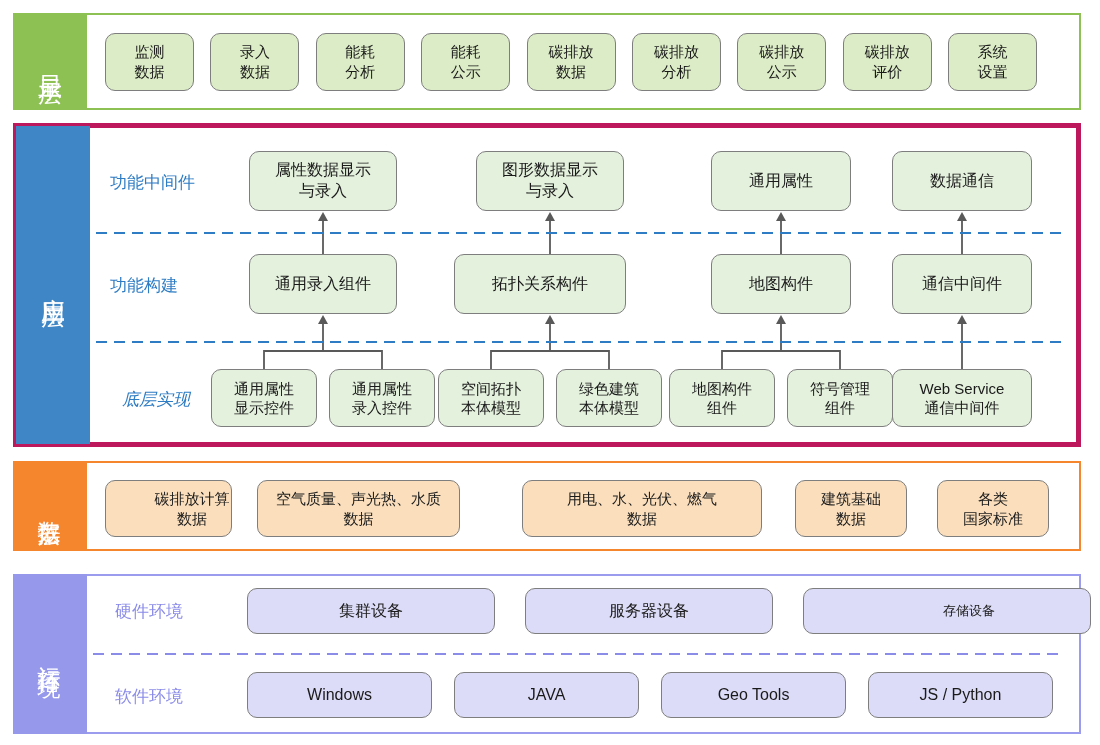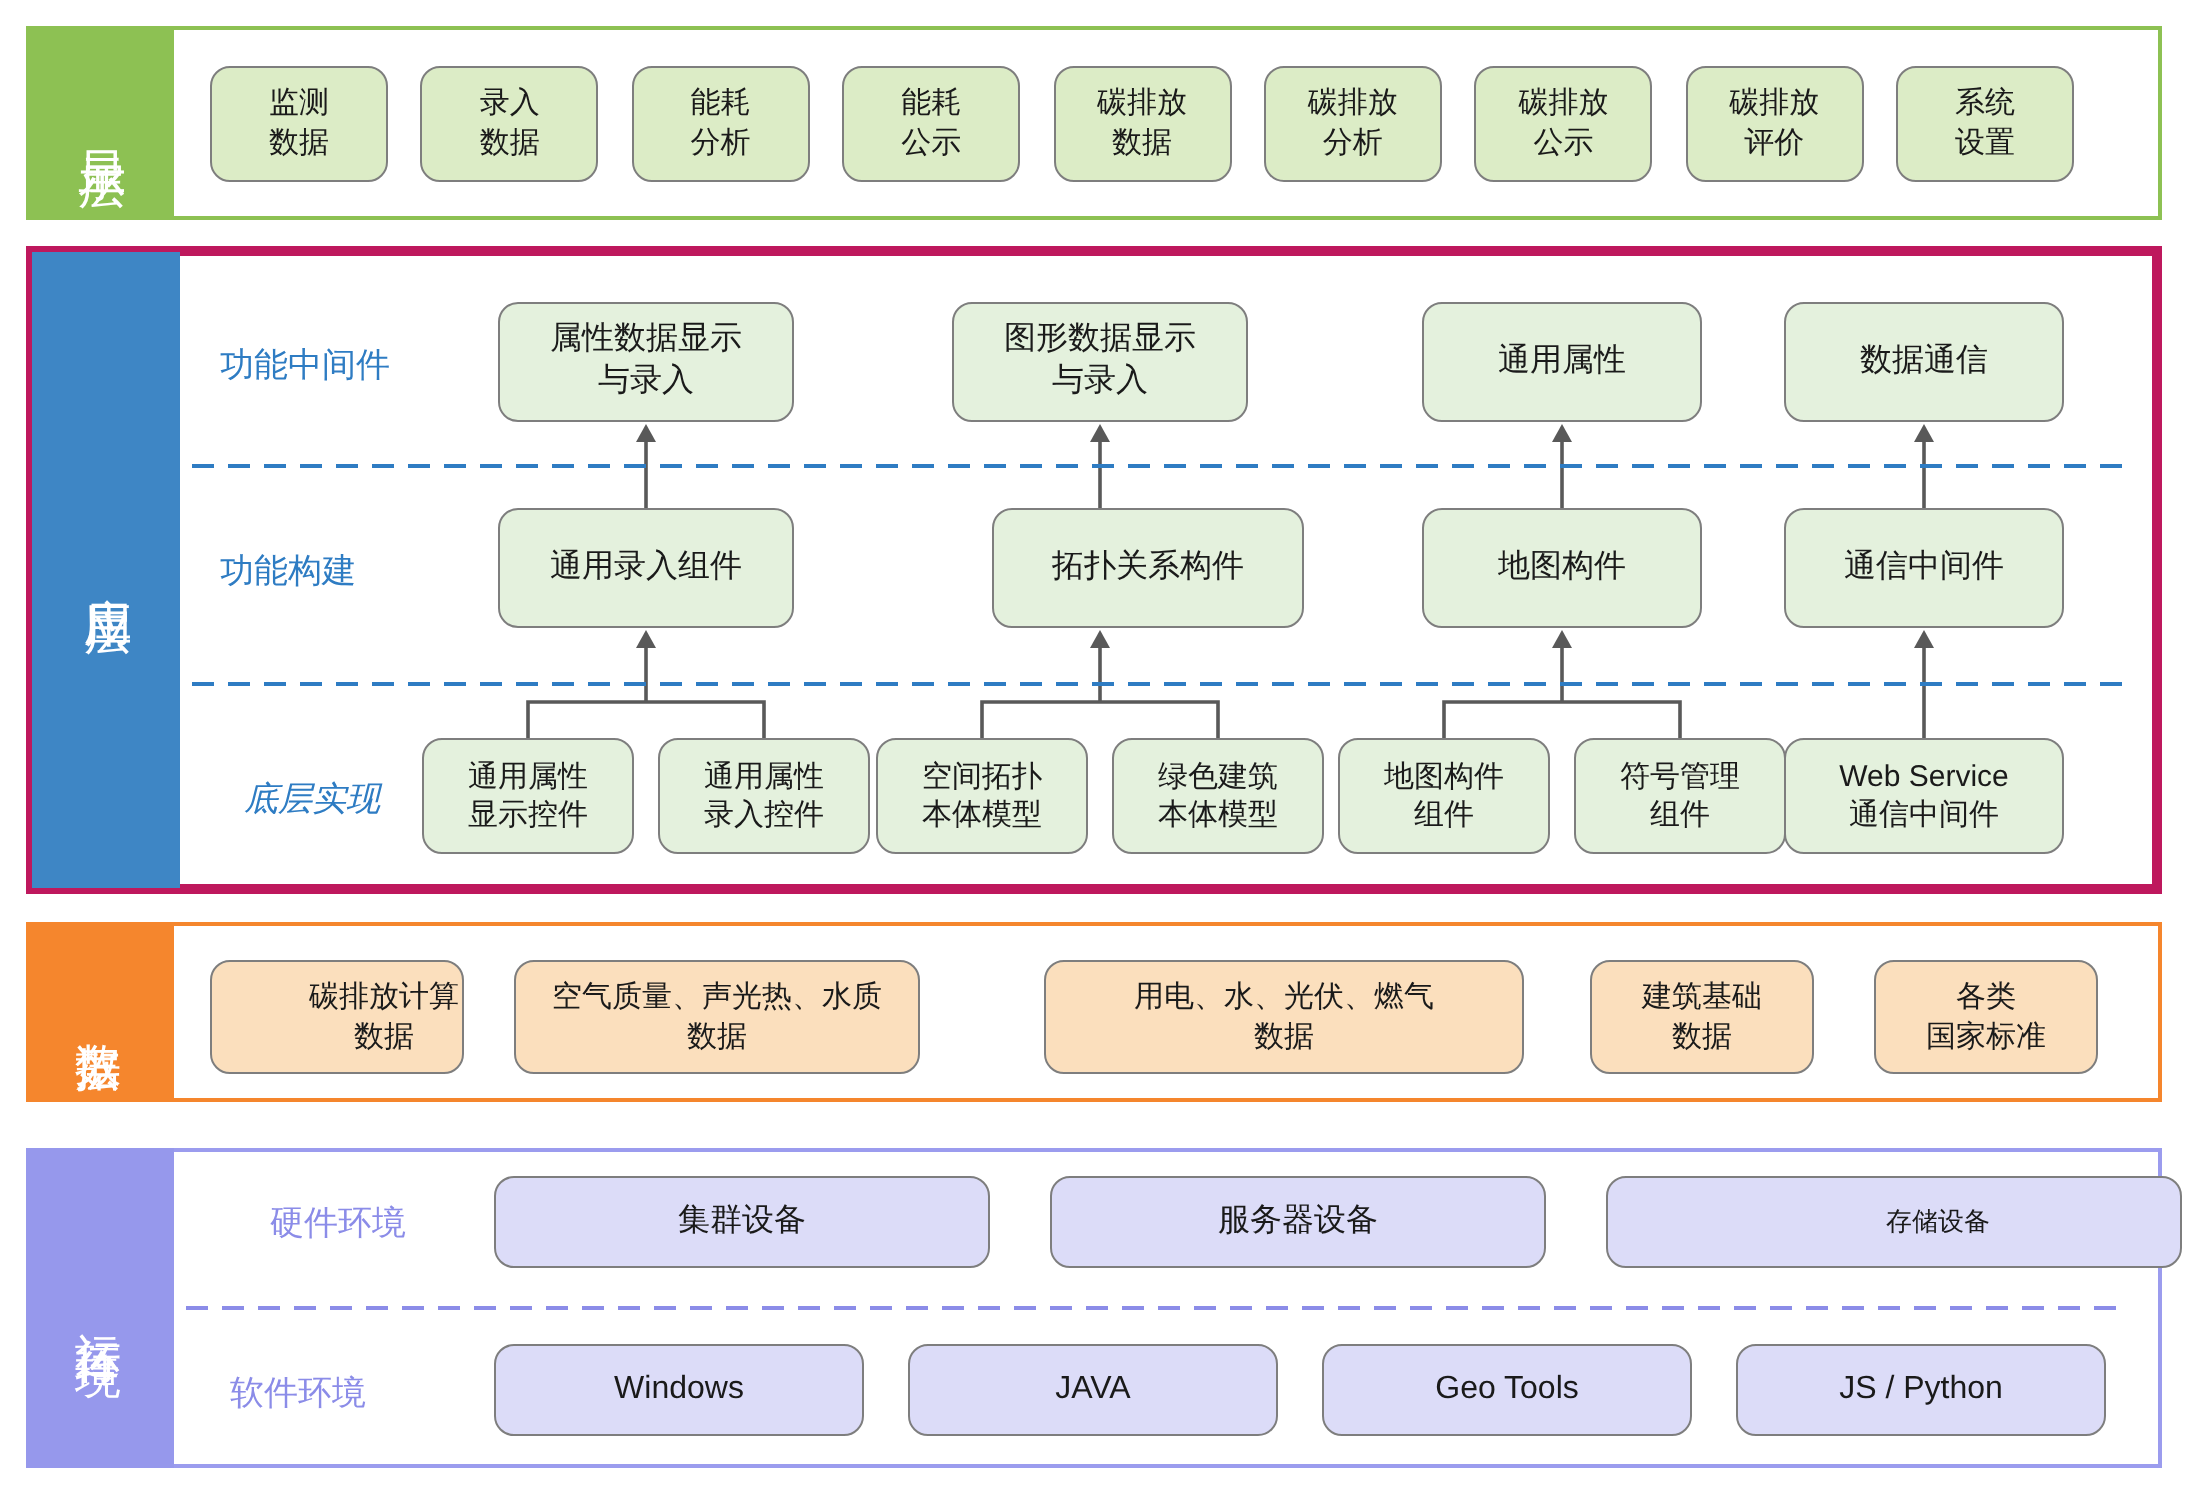--- a/index.html
+++ b/index.html
@@ -117,21 +117,21 @@
     <div class="rowlabel" style="left:104px;top:260px;font-style:italic;">底层实现</div>
 
     <div class="box g2box" style="left:231px;top:23px;width:148px;height:60px;font-size:16px;">属性数据显示
 与录入</div>
     <div class="box g2box" style="left:458px;top:23px;width:148px;height:60px;font-size:16px;">图形数据显示
 与录入</div>
     <div class="box g2box" style="left:693px;top:23px;width:140px;height:60px;font-size:16px;">通用属性</div>
     <div class="box g2box" style="left:874px;top:23px;width:140px;height:60px;font-size:16px;">数据通信</div>
 
     <div class="box g2box" style="left:231px;top:126px;width:148px;height:60px;font-size:16px;">通用录入组件</div>
-    <div class="box g2box" style="left:478px;top:126px;width:156px;height:60px;font-size:16px;font-family:Liberation Serif, serif;">拓扑关系构件</div>
+    <div class="box g2box" style="left:436px;top:126px;width:172px;height:60px;font-size:16px;font-family:Liberation Serif, serif;">拓扑关系构件</div>
     <div class="box g2box" style="left:693px;top:126px;width:140px;height:60px;font-size:16px;">地图构件</div>
     <div class="box g2box" style="left:874px;top:126px;width:140px;height:60px;font-size:16px;">通信中间件</div>
 
     <div class="box g2box" style="left:193px;top:241px;width:106px;height:58px;">通用属性
 显示控件</div>
     <div class="box g2box" style="left:311px;top:241px;width:106px;height:58px;">通用属性
 录入控件</div>
     <div class="box g2box" style="left:420px;top:241px;width:106px;height:58px;">空间拓扑
 本体模型</div>
     <div class="box g2box" style="left:538px;top:241px;width:106px;height:58px;">绿色建筑
@@ -156,21 +156,21 @@
 数据</div>
     <div class="box obox" style="left:922px;top:17px;width:112px;height:57px;">各类
 国家标准</div>
   </div>
 
   <div class="layer runtime" style="top:574px;height:160px;">
     <div class="sidebar" style="font-size:23px;letter-spacing:3px;">运行环境</div>
 
     <div class="dashed purple" style="top:77px;left:78px;width:970px;"></div>
 
-    <div class="rowlabel" style="left:100px;top:24px;margin-left:20px;">硬件环境</div>
+    <div class="rowlabel" style="left:100px;top:24px;">硬件环境</div>
     <div class="rowlabel" style="left:100px;top:109px;">软件环境</div>
 
     <div class="box pbox" style="left:232px;top:12px;width:248px;height:46px;font-size:16px;">集群设备</div>
     <div class="box pbox" style="left:510px;top:12px;width:248px;height:46px;font-size:16px;">服务器设备</div>
     <div class="box pbox" style="left:788px;top:12px;width:288px;height:46px;font-size:13px;padding-left:44px;">存储设备</div>
 
     <div class="box pbox" style="left:232px;top:96px;width:185px;height:46px;font-size:16px;">Windows</div>
     <div class="box pbox" style="left:439px;top:96px;width:185px;height:46px;font-size:16px;">JAVA</div>
     <div class="box pbox" style="left:646px;top:96px;width:185px;height:46px;font-size:16px;">Geo Tools</div>
     <div class="box pbox" style="left:853px;top:96px;width:185px;height:46px;font-size:16px;">JS / Python</div>

